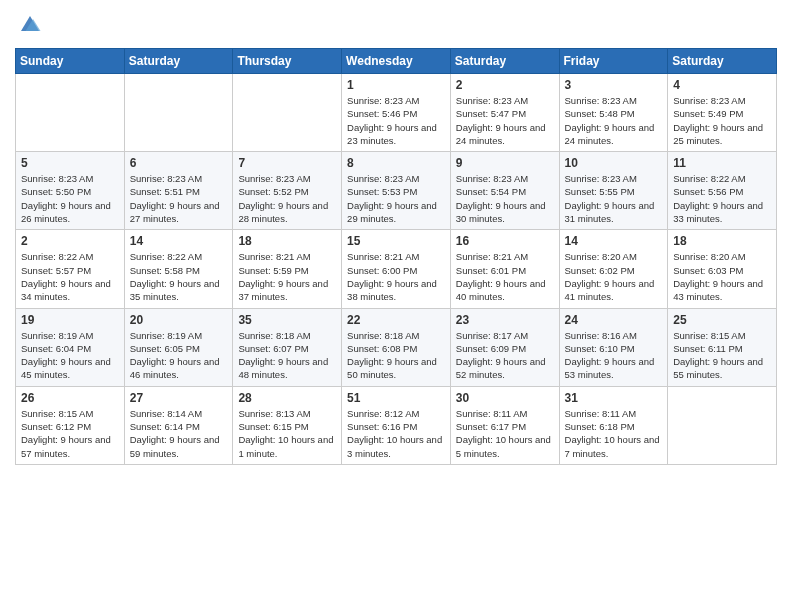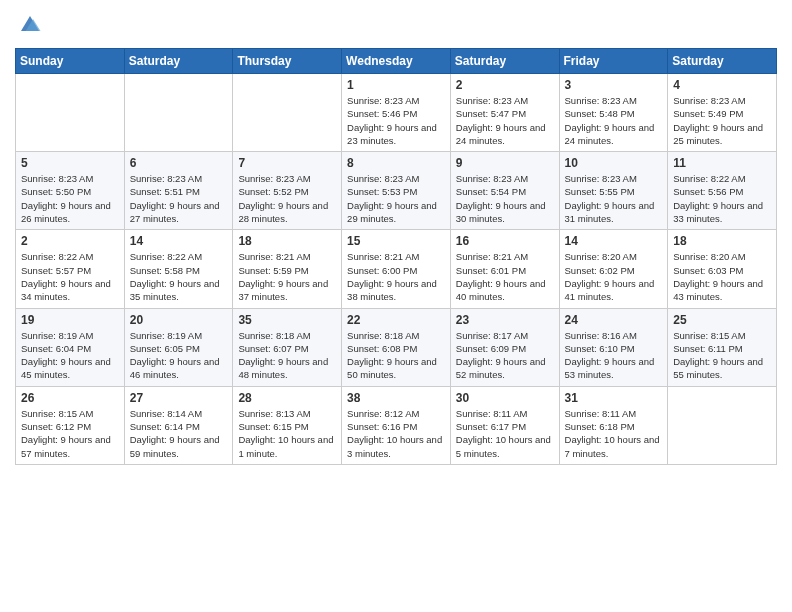--- a/index.html
+++ b/index.html
@@ -255,21 +255,21 @@
           </td>
           <td>
             <span class="day-number">27</span>
             <div class="day-info">Sunrise: 8:14 AM<br>Sunset: 6:14 PM<br>Daylight: 9 hours and 59 minutes.</div>
           </td>
           <td>
             <span class="day-number">28</span>
             <div class="day-info">Sunrise: 8:13 AM<br>Sunset: 6:15 PM<br>Daylight: 10 hours and 1 minute.</div>
           </td>
           <td>
-            <span class="day-number">38</span>
+            <span class="day-number">51</span>
             <div class="day-info">Sunrise: 8:12 AM<br>Sunset: 6:16 PM<br>Daylight: 10 hours and 3 minutes.</div>
           </td>
           <td>
             <span class="day-number">30</span>
             <div class="day-info">Sunrise: 8:11 AM<br>Sunset: 6:17 PM<br>Daylight: 10 hours and 5 minutes.</div>
           </td>
           <td>
             <span class="day-number">31</span>
             <div class="day-info">Sunrise: 8:11 AM<br>Sunset: 6:18 PM<br>Daylight: 10 hours and 7 minutes.</div>
           </td>

